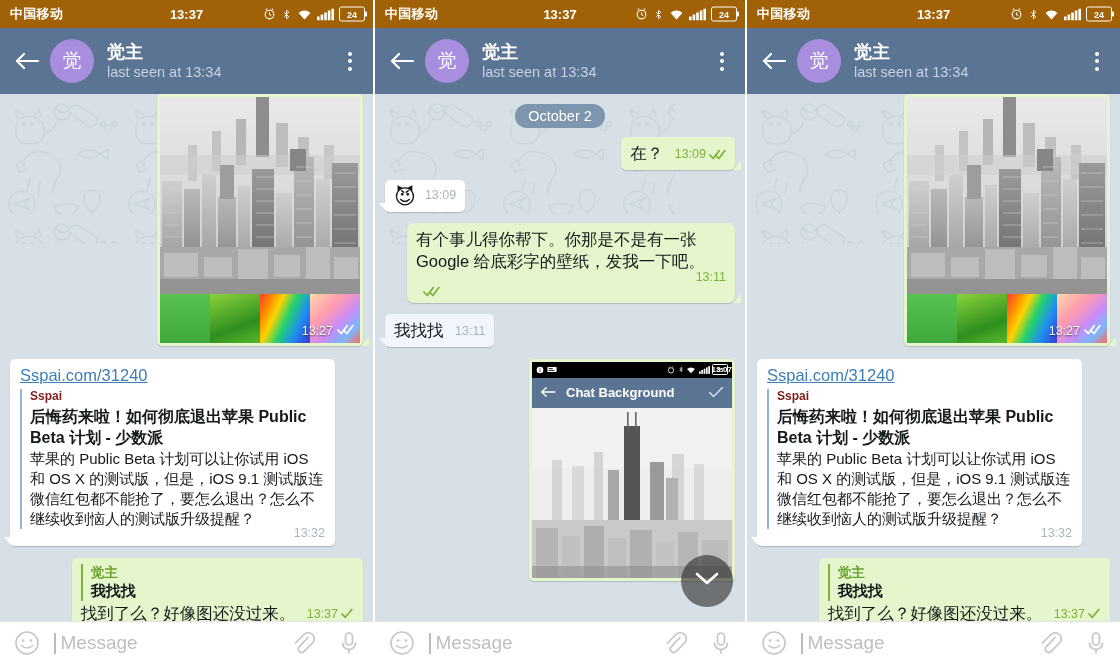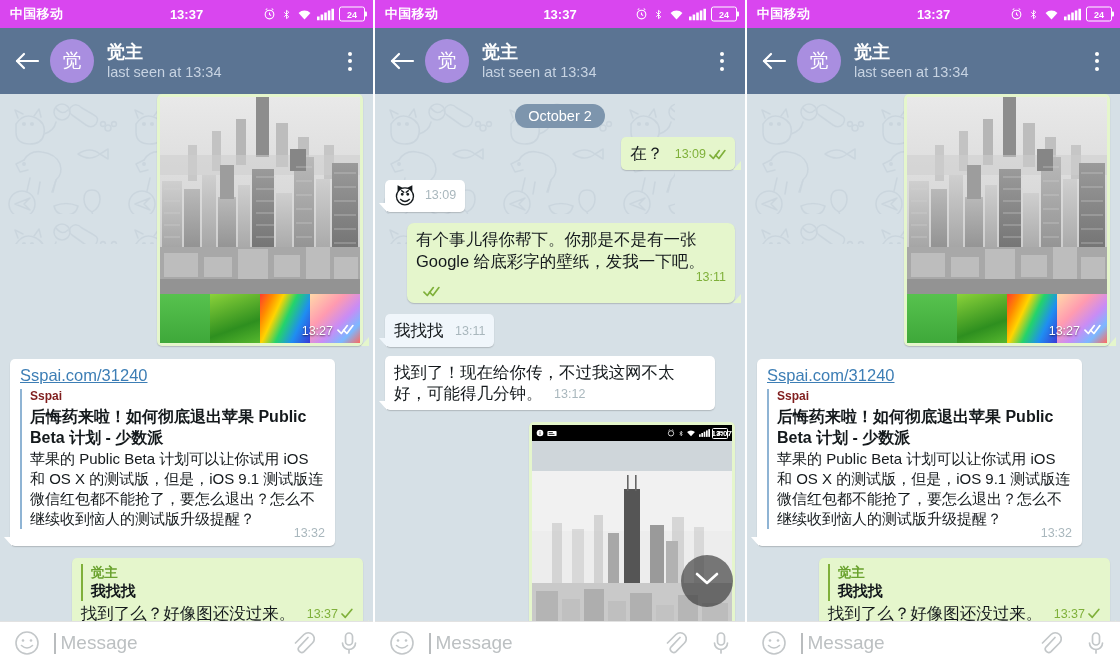--- a/index.html
+++ b/index.html
@@ -7,21 +7,21 @@
 
   .stage{position:relative;width:1120px;height:661px;display:flex;background:#ffffff;}
 
   .panel{position:relative;height:661px;overflow:hidden;background:#d9e3e8;}
   .panel.p1{width:373px;}
   .gap{width:2px;height:661px;background:#ffffff;}
   .panel.p2{width:370px;}
   .panel.p3{width:373px;}
 
   
-  .statusbar{position:relative;height:28px;background:#d946ef;color:#ffffff;
+  .statusbar{position:relative;height:28px;background:#a16207;color:#ffffff;
      display:flex;align-items:center;font-size:13px;z-index:20;}
   .sb-carrier{position:absolute;left:10px;top:50%;transform:translateY(-50%);
      font-size:13px;font-weight:bold;letter-spacing:.3px;}
   .sb-time{position:absolute;left:0;right:0;text-align:center;top:50%;
      transform:translateY(-50%);font-size:13px;font-weight:bold;}
   .sb-icons{position:absolute;right:8px;top:50%;transform:translateY(-50%);
      display:flex;align-items:center;gap:5px;}
   .sb-icons svg{display:block;}
   .batt{display:inline-flex;align-items:center;justify-content:center;
      min-width:22px;height:13px;border:1.5px solid #fff;border-radius:2.5px;
@@ -511,28 +511,20 @@
 
         <div class="row in" style="margin-top:11px;">
           <div class="bub pale">
             <span class="msgtext">我找找</span>
             <span class="meta gr">
               <span>13:11</span>
             </span>
           </div>
         </div>
 
-        <div class="row in" style="margin-top:9px;">
-          <div class="bub white" style="max-width:312px;">
-            <span class="msgtext">找到了！现在给你传，不过我这网不太好，可能得几分钟。</span>
-            <span class="meta gr">
-              <span>13:12</span>
-            </span>
-          </div>
-        </div>
 
         <div class="row out" style="margin-top:12px;">
           <div class="shot-bub">
             <div class="shot">
               <div class="shot-sb">
                 <span class="l">
                   <svg width="8" height="8" viewBox="0 0 24 24">
                       <circle cx="12" cy="12" r="10" fill="#fff"></circle>
                       <rect x="11" y="10" width="2" height="8" fill="#000"></rect>
                       <rect x="11" y="6" width="2" height="2.5" fill="#000"></rect>
@@ -558,20 +550,32 @@
                   <svg width="11" height="8" viewBox="0 0 17 12">
                       <rect x="0" y="8" width="2.6" height="4" fill="#fff"></rect>
                       <rect x="3.6" y="6" width="2.6" height="6" fill="#fff"></rect>
                       <rect x="7.2" y="4" width="2.6" height="8" fill="#fff"></rect>
                       <rect x="10.8" y="2" width="2.6" height="10" fill="#fff"></rect>
                       <rect x="14.4" y="0" width="2.6" height="12" fill="#fff"></rect>
                     </svg>
                   <span class="sbatt">35</span>
                 </span>
               </div>
+              <div class="shot-ab">
+                <span class="bk">
+                  <svg width="16" height="14" viewBox="0 0 26 22" fill="none" stroke="#fff" stroke-width="2.4" stroke-linecap="round" stroke-linejoin="round">
+                      <path d="M24 11H3"></path>
+                      <path d="M10 4L3 11l7 7"></path>
+                    </svg></span>
+                <span class="tt">Chat Background</span>
+                <span class="ck">
+                  <svg width="16" height="14" viewBox="0 0 20 16" fill="none" stroke="#d8e2ee" stroke-width="1.8" stroke-linecap="round" stroke-linejoin="round">
+                      <path d="M2 8.5 L7 13.5 L18 2.5"></path>
+                    </svg></span>
+              </div>
               <svg class="shot-img" viewBox="0 0 200 170" preserveAspectRatio="none">
                 <rect width="200" height="170" fill="#ededed"></rect>
                 <rect y="0" width="200" height="60" fill="#f1f1f1"></rect>
                 <g opacity=".5">
                   <rect x="20" y="52" width="10" height="60" fill="#bcbcbc"></rect>
                   <rect x="40" y="58" width="12" height="56" fill="#c4c4c4"></rect>
                   <rect x="62" y="44" width="9" height="70" fill="#b8b8b8"></rect>
                   <rect x="140" y="46" width="12" height="66" fill="#bdbdbd"></rect>
                   <rect x="162" y="56" width="10" height="58" fill="#c5c5c5"></rect>
                 </g>

